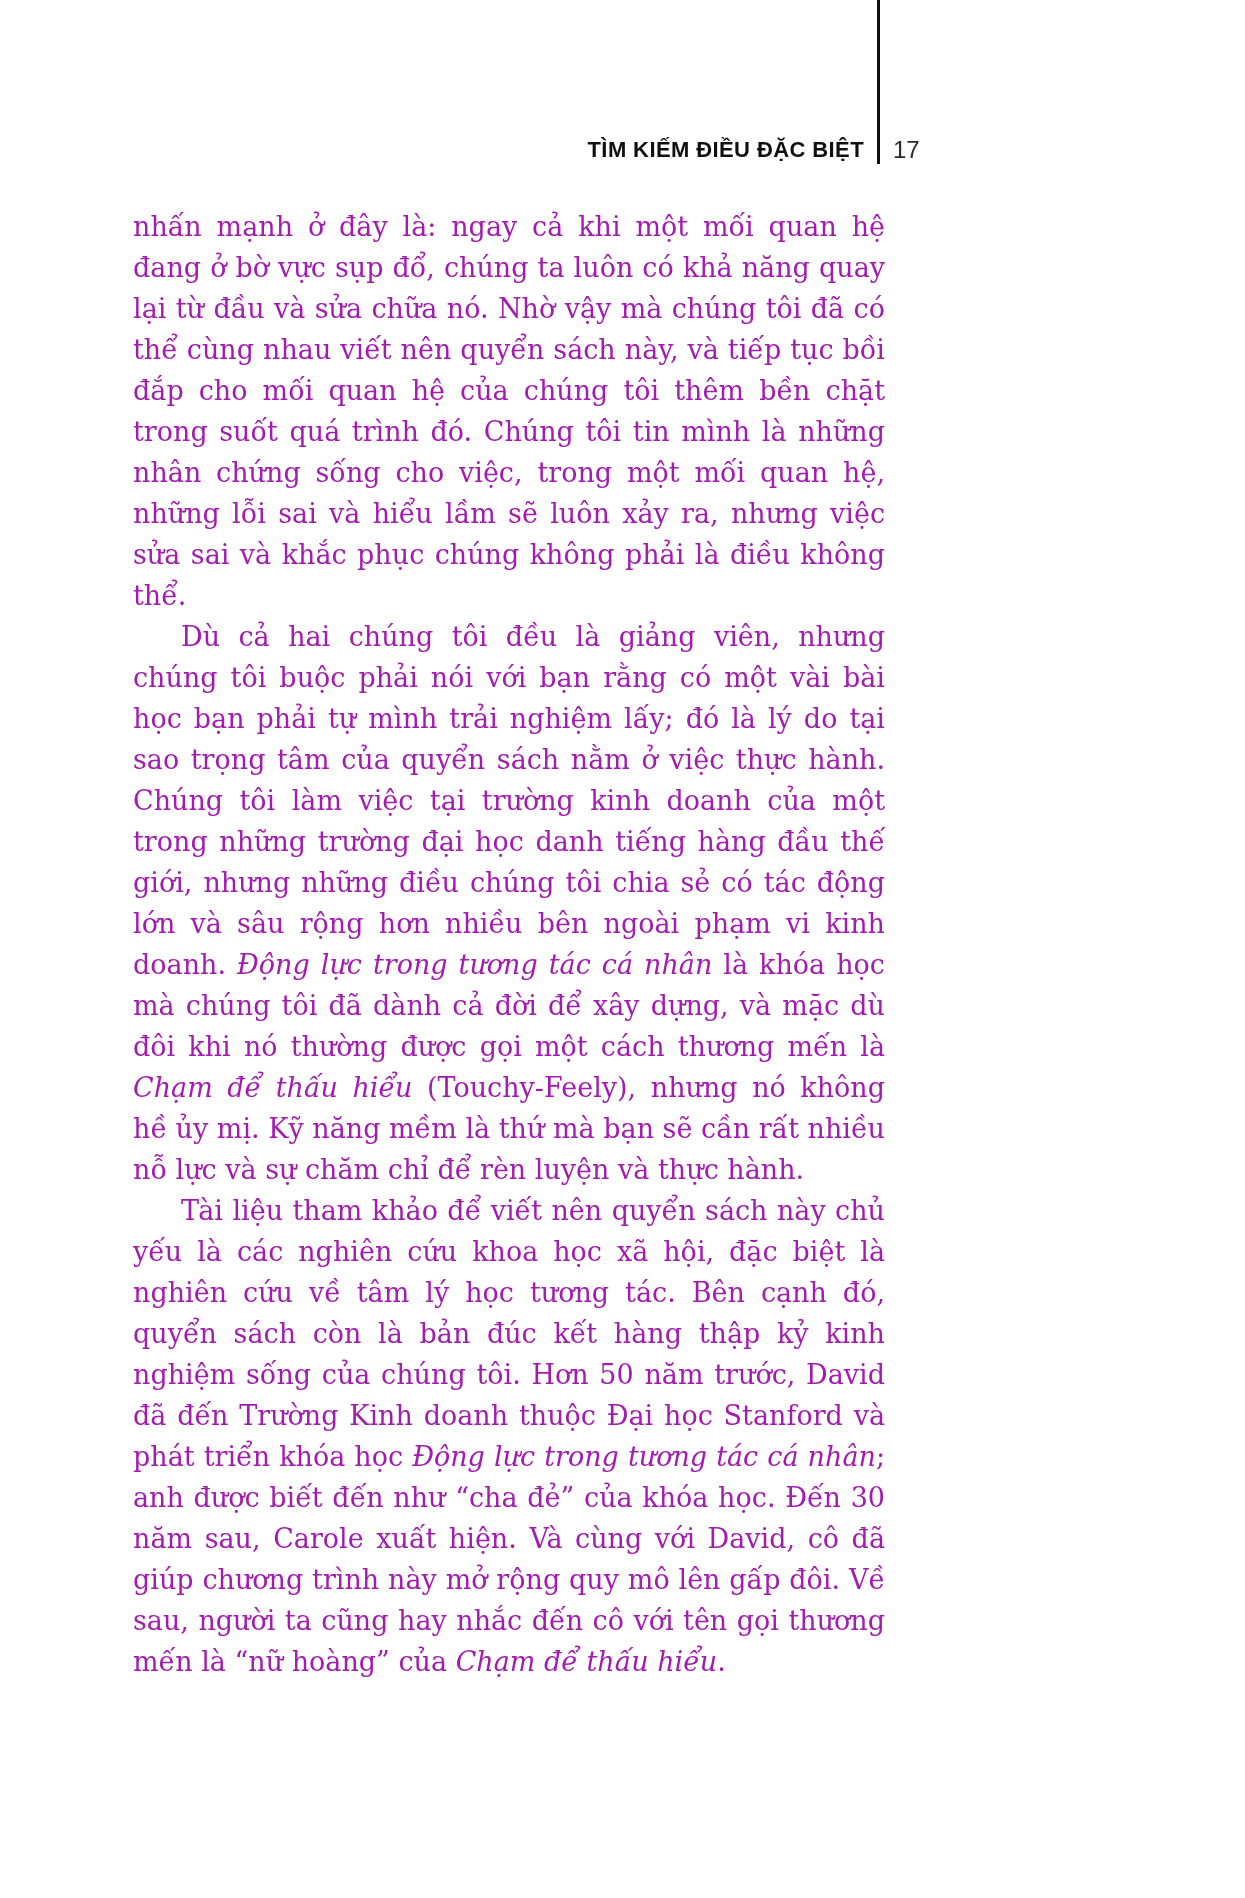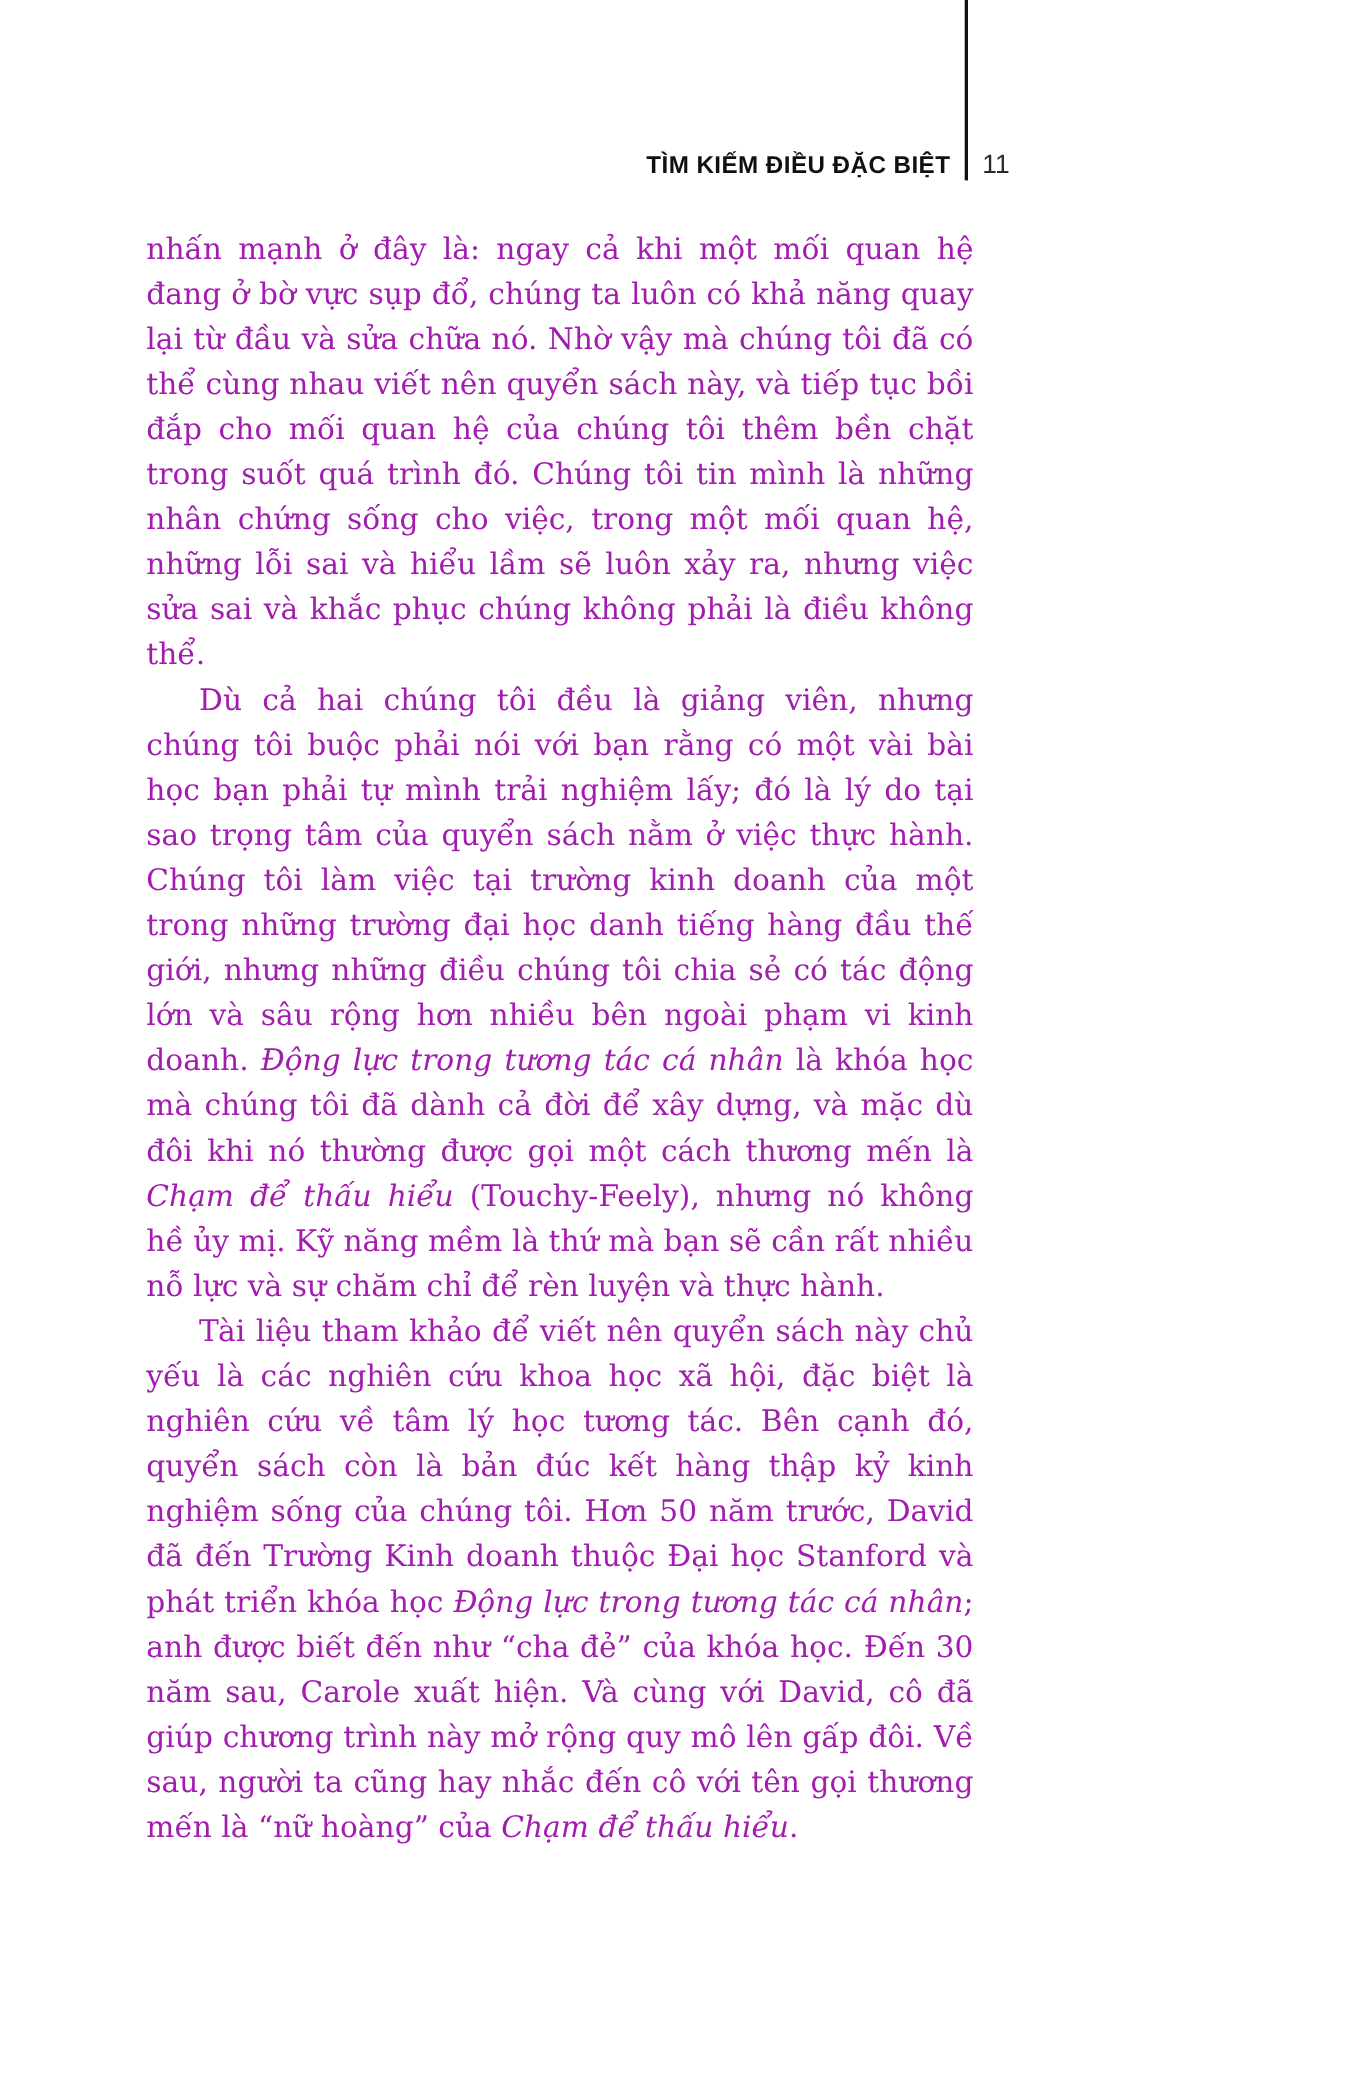--- a/index.html
+++ b/index.html
@@ -71,19 +71,19 @@
   }
 </style>
 </head>
 <body>
 
 <div class="page">
   <div class="vrule"></div>
   <div class="running-head">
     <span>TÌM KIẾM ĐIỀU ĐẶC BIỆT</span>
   </div>
-  <div class="page-num">11</div>
+  <div class="page-num">17</div>
   <div class="text-block">
       <p class="para"><span>nhấn mạnh ở đây là: ngay cả khi một mối quan hệ đang ở bờ vực sụp đổ, chúng ta luôn có khả năng quay lại từ đầu và sửa chữa nó. Nhờ vậy mà chúng tôi đã có thể cùng nhau viết nên quyển sách này, và tiếp tục bồi đắp cho mối quan hệ của chúng tôi thêm bền chặt trong suốt quá trình đó. Chúng tôi tin mình là những nhân chứng sống cho việc, trong một mối quan hệ, những lỗi sai và hiểu lầm sẽ luôn xảy ra, nhưng việc sửa sai và khắc phục chúng không phải là điều không thể.</span></p>
       <p class="para indent"><span>Dù cả hai chúng tôi đều là giảng viên, nhưng chúng tôi buộc phải nói với bạn rằng có một vài bài học bạn phải tự mình trải nghiệm lấy; đó là lý do tại sao trọng tâm của quyển sách nằm ở việc thực hành. Chúng tôi làm việc tại trường kinh doanh của một trong những trường đại học danh tiếng hàng đầu thế giới, nhưng những điều chúng tôi chia sẻ có tác động lớn và sâu rộng hơn nhiều bên ngoài phạm vi kinh doanh. </span><em>Động lực trong tương tác cá nhân</em><span> là khóa học mà chúng tôi đã dành cả đời để xây dựng, và mặc dù đôi khi nó thường được gọi một cách thương mến là </span><em>Chạm để thấu hiểu</em><span> (Touchy-Feely), nhưng nó không hề ủy mị. Kỹ năng mềm là thứ mà bạn sẽ cần rất nhiều nỗ lực và sự chăm chỉ để rèn luyện và thực hành.</span></p>
       <p class="para indent"><span>Tài liệu tham khảo để viết nên quyển sách này chủ yếu là các nghiên cứu khoa học xã hội, đặc biệt là nghiên cứu về tâm lý học tương tác. Bên cạnh đó, quyển sách còn là bản đúc kết hàng thập kỷ kinh nghiệm sống của chúng tôi. Hơn 50 năm trước, David đã đến Trường Kinh doanh thuộc Đại học Stanford và phát triển khóa học </span><em>Động lực trong tương tác cá nhân</em><span>; anh được biết đến như “cha đẻ” của khóa học. Đến 30 năm sau, Carole xuất hiện. Và cùng với David, cô đã giúp chương trình này mở rộng quy mô lên gấp đôi. Về sau, người ta cũng hay nhắc đến cô với tên gọi thương mến là “nữ hoàng” của </span><em>Chạm để thấu hiểu</em><span>.</span></p>
     </div>
 </div>
 
 </body></html>

